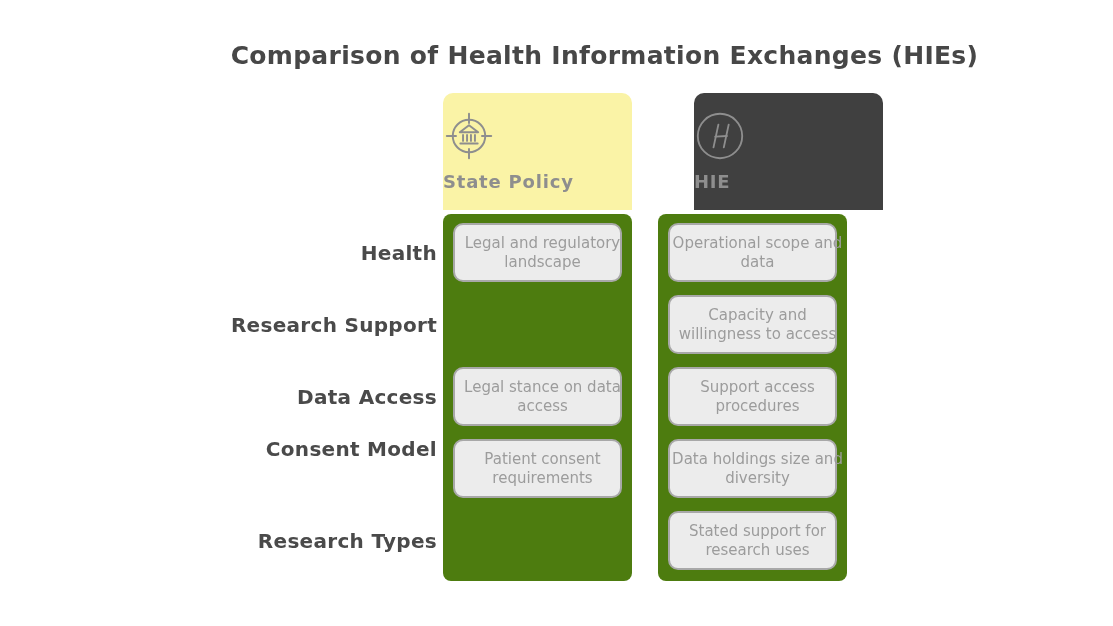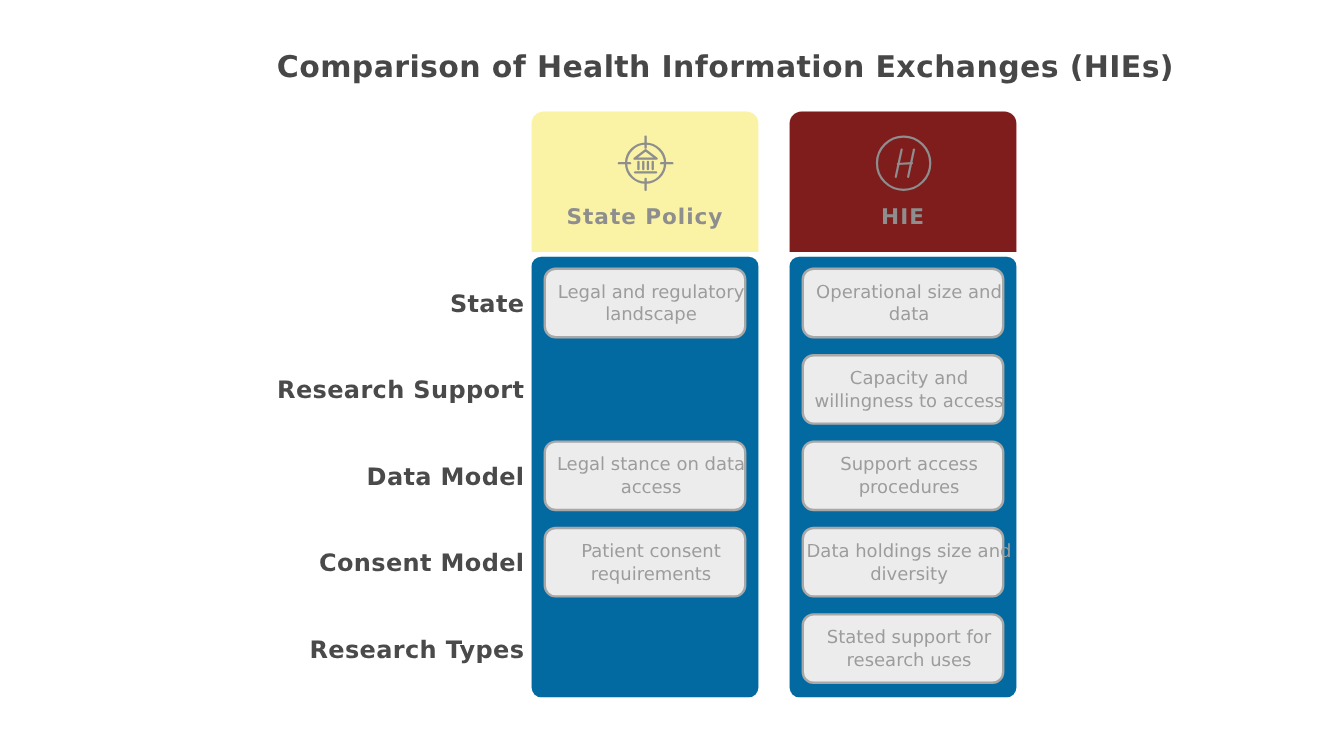--- a/index.html
+++ b/index.html
@@ -25,38 +25,38 @@
     letter-spacing: 0.3px;
   }
   .col-header {
     position: absolute;
     top: 93px;
     width: 189px;
     height: 117px;
     border-radius: 10px 10px 0 0;
     display: flex;
     flex-direction: column;
-    align-items: center;
+    align-items: flex-start;
   }
   .col-header.state { left: 443px; background: #FAF3A6; }
-  .col-header.hie   { left: 658px; background: #7f1d1d; }
+  .col-header.hie   { left: 694px; background: #404040; }
   .col-icon { margin-top: 16px; height: 54px; display: flex; align-items: center; justify-content: center; }
   .col-label {
     margin-top: 8px;
     font-size: 18px;
     font-weight: bold;
     color: #8E8E8E;
     letter-spacing: 0.8px;
   }
   .col-body {
     position: absolute;
     top: 214px;
     width: 189px;
     height: 367px;
-    background: #0369a1;
+    background: #4d7c0f;
     border-radius: 8px;
   }
   .col-body.state { left: 443px; }
   .col-body.hie   { left: 658px; }
   .cell {
     position: absolute;
     left: 10px;
     width: 169px;
     height: 59px;
     background: #ECECEC;
@@ -133,35 +133,35 @@
     <div class="cell" style="top:153px">
       <div class="cell-text">Legal stance on data access</div>
     </div>
     <div class="cell" style="top:225px">
       <div class="cell-text">Patient consent requirements</div>
     </div>
   </div>
 
   <div class="col-body hie">
     <div class="cell" style="top:9px">
-      <div class="cell-text">Operational size and data</div>
+      <div class="cell-text">Operational scope and data</div>
     </div>
     <div class="cell" style="top:81px">
       <div class="cell-text">Capacity and willingness to access</div>
     </div>
     <div class="cell" style="top:153px">
       <div class="cell-text">Support access procedures</div>
     </div>
     <div class="cell" style="top:225px">
       <div class="cell-text">Data holdings size and diversity</div>
     </div>
     <div class="cell" style="top:297px">
       <div class="cell-text">Stated support for research uses</div>
     </div>
   </div>
 
-  <div class="row-label" style="top:240px">State</div>
+  <div class="row-label" style="top:240px">Health</div>
   <div class="row-label" style="top:312px">Research Support</div>
-  <div class="row-label" style="top:384px">Data Model</div>
-  <div class="row-label" style="top:456px">Consent Model</div>
+  <div class="row-label" style="top:384px">Data Access</div>
+  <div class="row-label" style="top:436px">Consent Model</div>
   <div class="row-label" style="top:528px">Research Types</div>
 
 </div>
 
 </body></html>

